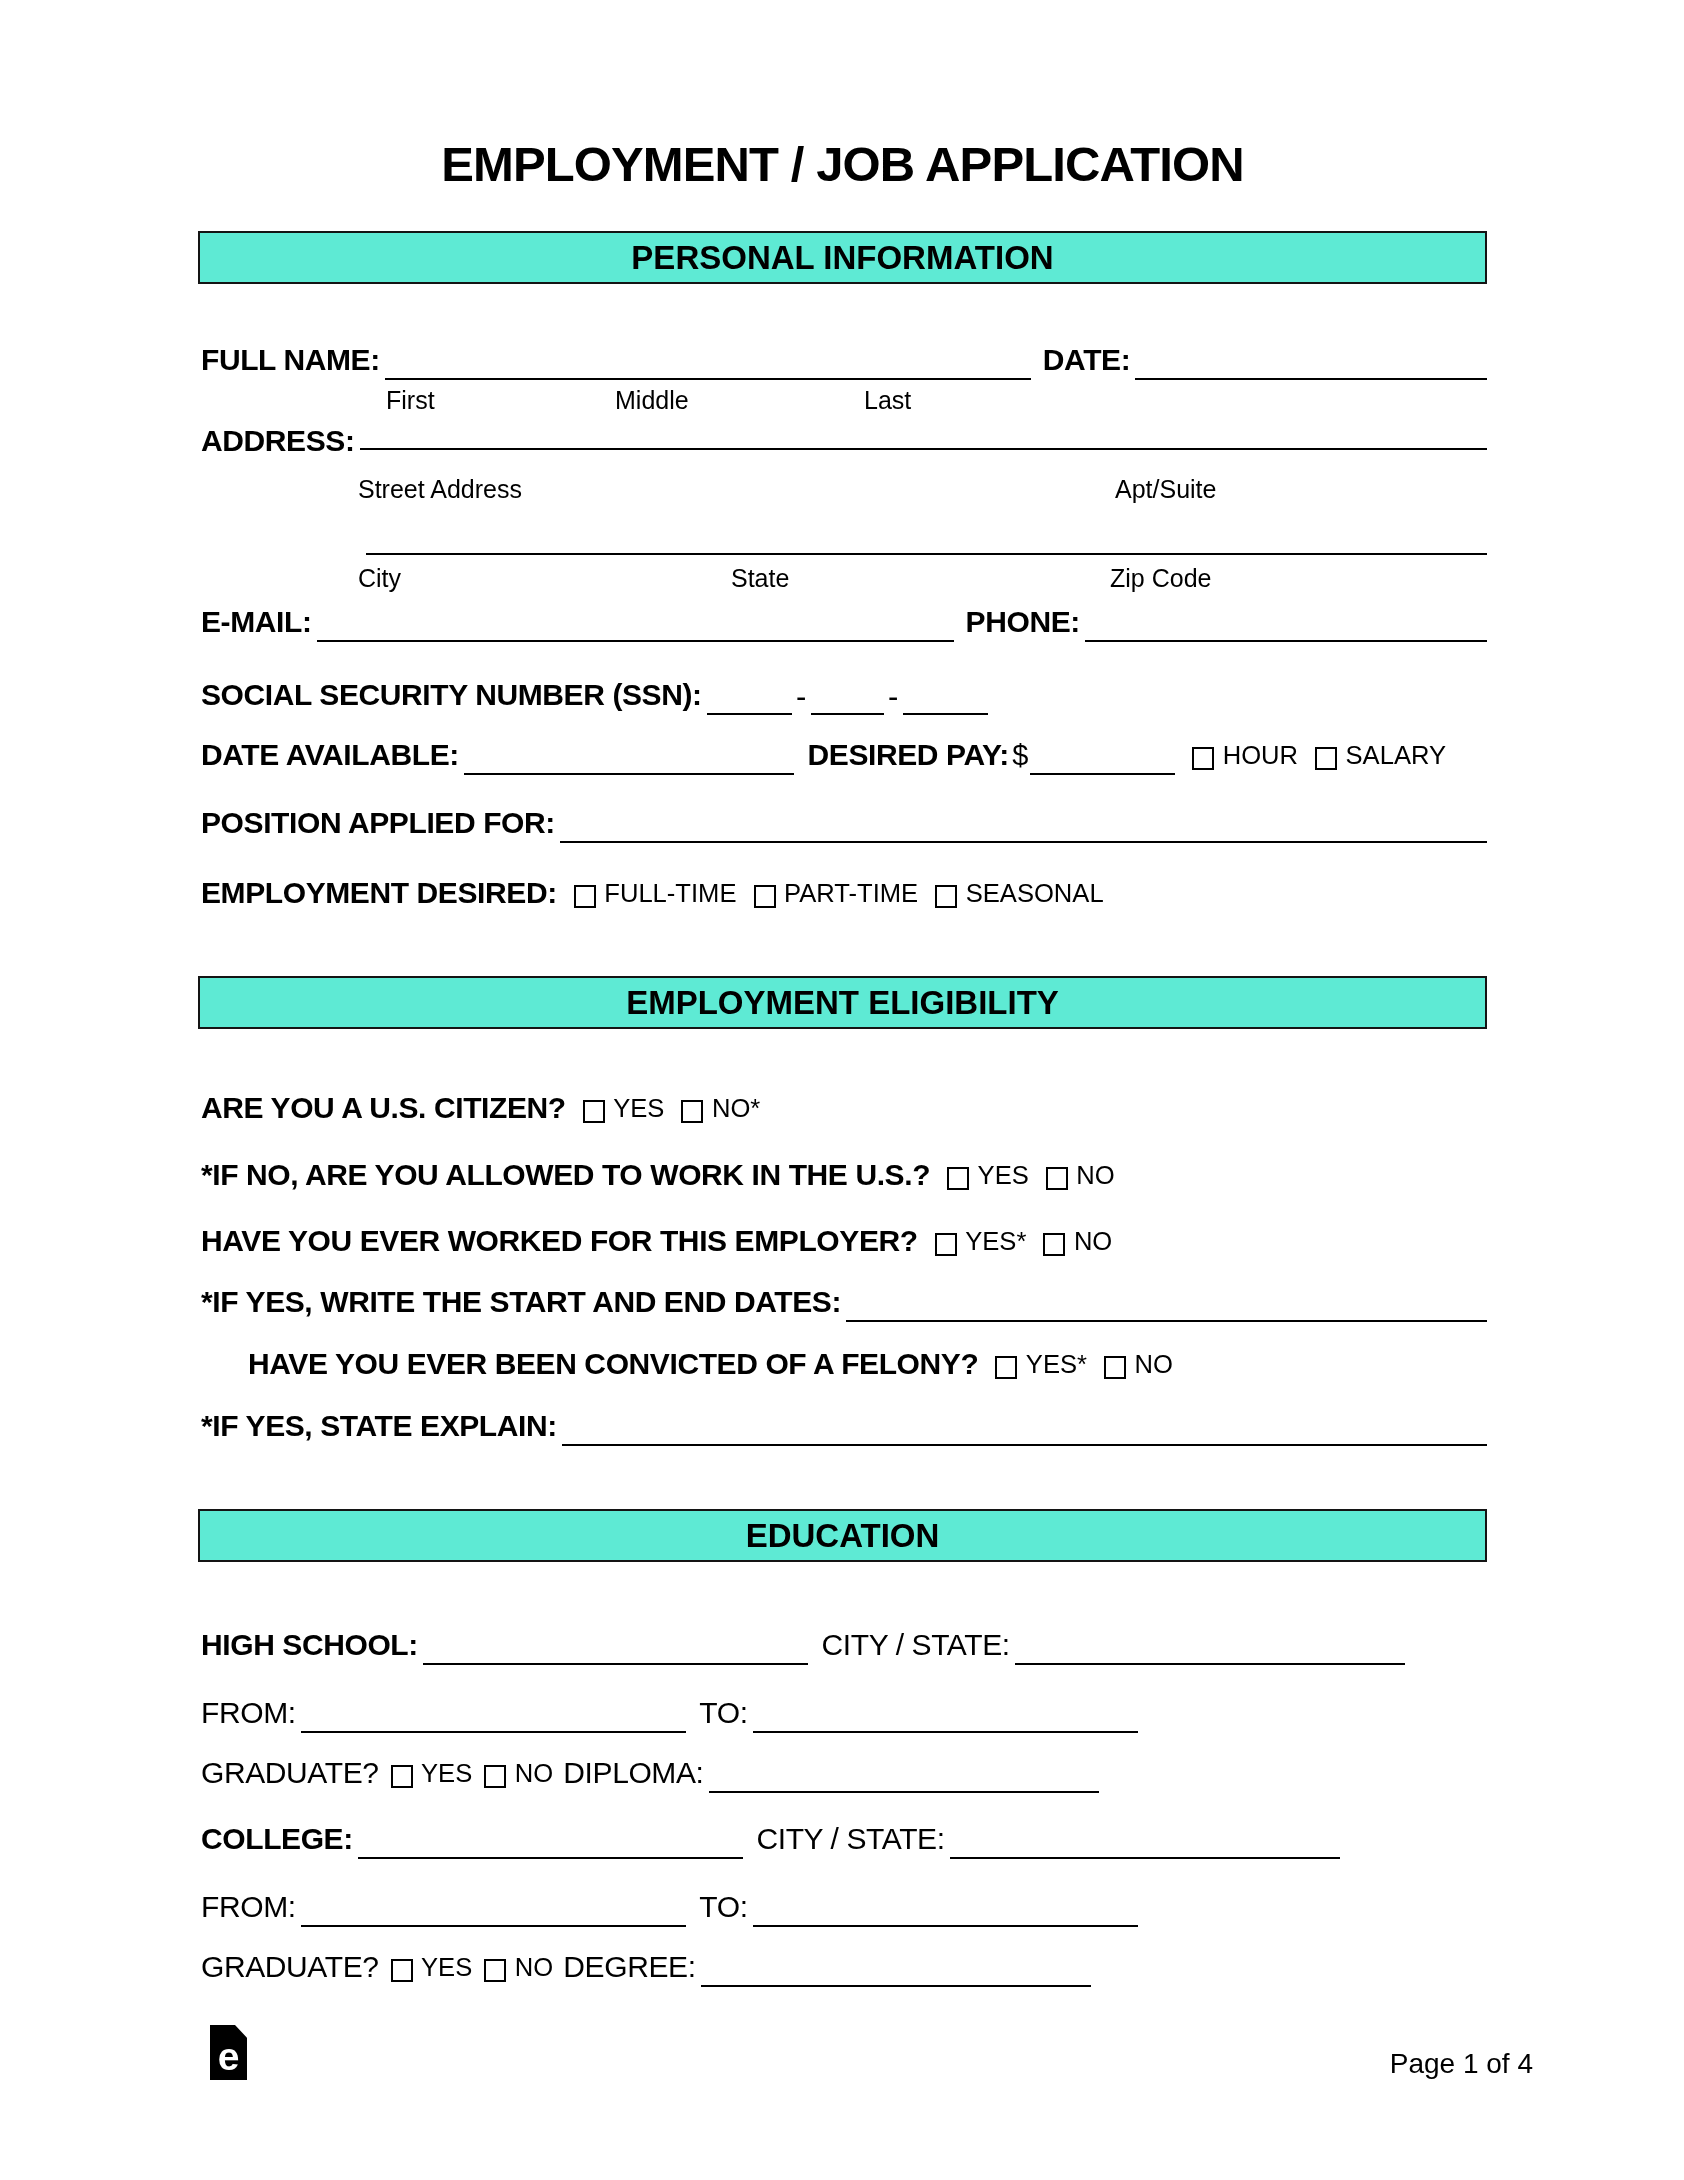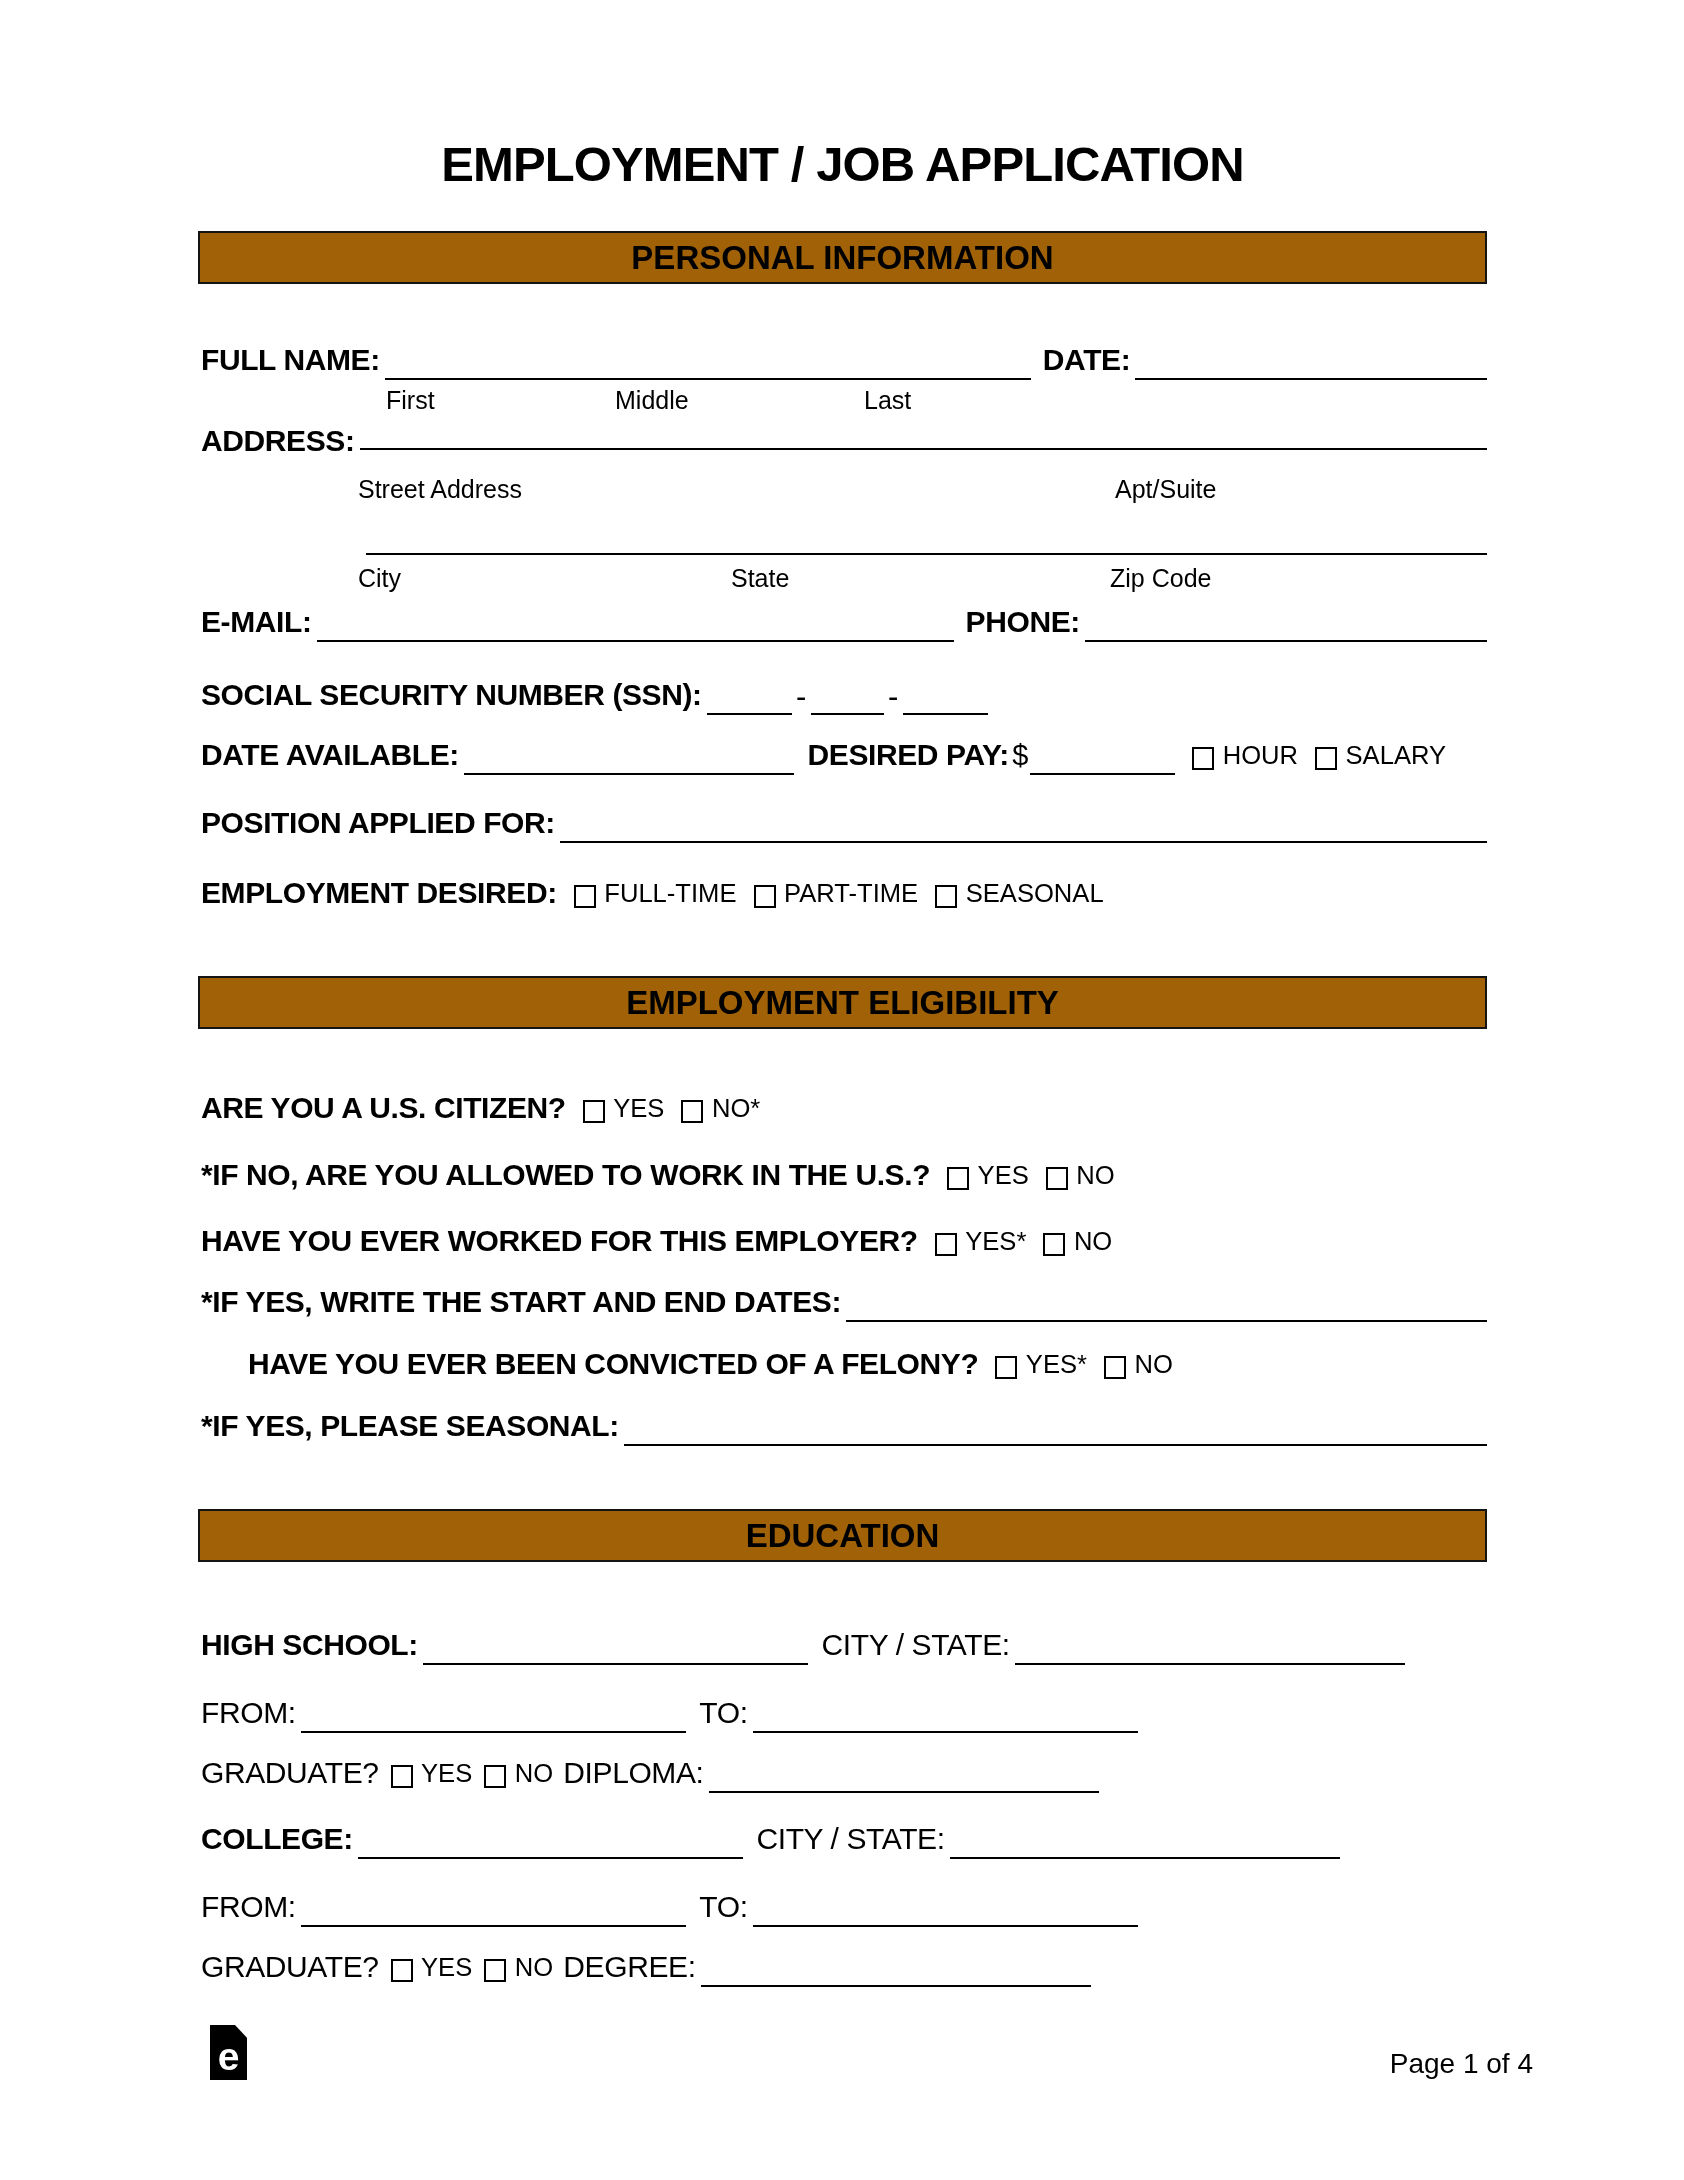--- a/index.html
+++ b/index.html
@@ -7,21 +7,21 @@
     position:relative; width:1685px; height:2181px; overflow:hidden;
     background:#ffffff; color:#000;
     font-family:"Liberation Sans", sans-serif;
   }
   .title {
     position:absolute; top:136px; left:0; width:100%;
     text-align:center; font-size:49px; font-weight:700; letter-spacing:-0.9px;
   }
   .bar {
     position:absolute; left:198px; right:198px; height:53px;
-    box-sizing:border-box; border:2.6px solid #141414; background:#a16207;
+    box-sizing:border-box; border:2.6px solid #141414; background:#5eead4;
     display:flex; align-items:center; justify-content:center;
     font-size:33px; font-weight:700;
   }
   .row {
     position:absolute; left:201px; right:198px; height:44px;
     display:flex; align-items:flex-end; white-space:nowrap;
   }
   .lbl { font-size:30px; font-weight:700; line-height:1; padding-bottom:5.1px; letter-spacing:-0.4px; }
   .rg  { font-weight:400; }
   .fill { height:10.2px; border-bottom:2.6px solid #000; margin-left:5.1px; flex:0 0 auto; }
@@ -168,21 +168,21 @@
 
   <div class="row" style="top:1340px;margin-left:47px;">
     <span class="lbl">HAVE YOU EVER BEEN CONVICTED OF A FELONY?</span>
     <span class="cb"></span>
     <span class="opt">YES*</span>
     <span class="cb"></span>
     <span class="opt">NO</span>
   </div>
 
   <div class="row" style="top:1402px;">
-    <span class="lbl">*IF YES, PLEASE SEASONAL:</span>
+    <span class="lbl">*IF YES, STATE EXPLAIN:</span>
     <span class="fill grow"></span>
   </div>
 
   <div class="bar" style="top:1509px;">
     <span>EDUCATION</span>
   </div>
 
   <div class="row" style="top:1621px;">
     <span class="lbl">HIGH SCHOOL:</span>
     <span class="fill" style="width:385px;"></span>

